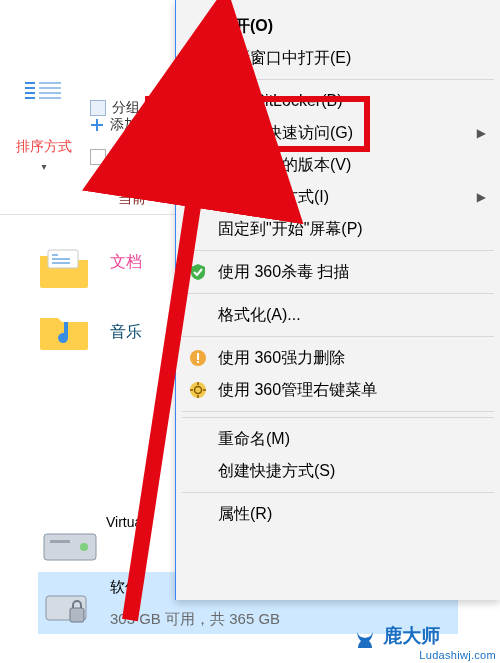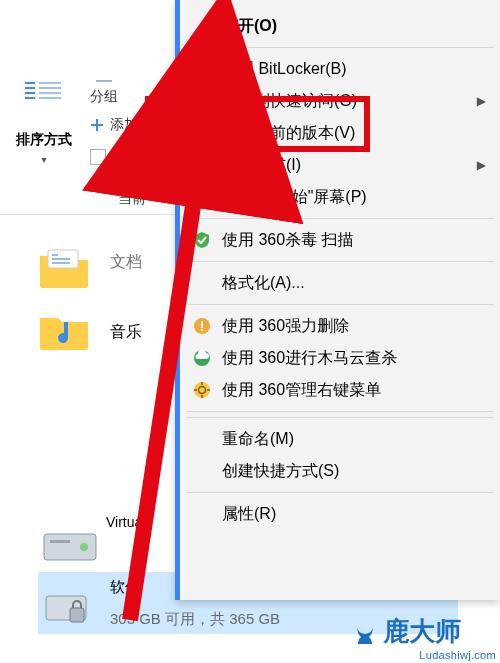--- a/index.html
+++ b/index.html
@@ -1,60 +1,60 @@
 <!DOCTYPE html>
 <html><head>
 <meta charset="utf-8">
 <style>
   * { box-sizing: border-box; margin: 0; padding: 0; }
   html, body { width: 500px; height: 663px; overflow: hidden; background: #fff; font-family: "Microsoft YaHei", "Segoe UI", sans-serif; font-size: 15px; }
   .canvas { position: relative; width: 500px; height: 663px; }
   .sort-btn { position: absolute; left: 14px; top: 80px; text-align: center; }
   .sort-btn .icon-wrap { width: 60px; height: 44px; display: block; }
   .sort-btn .ic svg { width: 38px; height: 28px; }
-  .sort-btn .txt { display: block; font-size: 14px; color: #000000; margin-top: 7px; font-weight: bold; }
+  .sort-btn .txt { display: block; font-size: 14px; color: #ef4444; margin-top: 14px; }
   .sort-btn .dd { font-size: 10px; color: #555; }
   .rb-row { position: absolute; left: 90px; height: 26px; display: flex; align-items: center; gap: 6px; font-size: 14px; color: #333; }
-  .rb1 { top: 80px; flex-direction: column; } .rb2 { top: 112px; text-align: right; } .rb3 { top: 144px; }
+  .rb1 { top: 95px; } .rb2 { top: 112px; text-align: right; } .rb3 { top: 144px; }
   .rb-row .sq { width: 16px; height: 16px; border: 1px solid #9cb4d8; background: #e8f0fb; }
   .rb-row svg.plus { width: 14px; height: 14px; }
 
   .divider { position: absolute; left: 0; top: 214px; width: 175px; height: 1px; background: #e2e2e2; }
 
   
   .item { position: absolute; display: flex; align-items: center; gap: 8px; }
   .folder-ico svg { width: 52px; height: 44px; }
   .hdd-ico svg { width: 56px; height: 40px; }
   .drv-ico svg { width: 48px; height: 48px; }
   .docs { left: 38px; top: 246px; }
   .music-folder { left: 38px; top: 308px; width: 120px; }
-  .music-lbl { position: absolute; left: 110px; top: 322px; font-size: 16px; color: #000000; }
+  .music-lbl { position: absolute; left: 110px; top: 322px; font-size: 16px; color: #0c4a6e; }
   .virtual-lbl { position: absolute; left: 106px; top: 514px; font-size: 14px; color: #000; }
   .hdd { left: 42px; top: 526px; }
   .sel { position: absolute; left: 38px; top: 572px; width: 420px; height: 62px; background: #cde8ff; }
   .soft-lbl { position: absolute; left: 110px; top: 578px; font-size: 15px; color: #000; }
   .soft-avail { position: absolute; left: 110px; top: 610px; font-size: 15px; color: #6a6a6a; }
   .drv { left: 42px; top: 580px; }
 
   
-  .ctx { position: absolute; left: 175px; top: 0; width: 325px; height: 600px; background: #f3f3f3; border-left: 5px solid #3b82f6; box-shadow: 0 3px 8px rgba(0,0,0,.2); padding-top: 10px; }
+  .ctx { position: absolute; left: 175px; top: 0; width: 325px; height: 600px; background: #f3f3f3; border-left: 1px solid #3b82f6; box-shadow: 0 3px 8px rgba(0,0,0,.2); padding-top: 10px; }
   .mi { display: flex; align-items: center; height: 32px; padding: 0 14px 0 42px; font-size: 16px; color: #000; position: relative; }
   .mi.bold { font-weight: 700; }
   .mi .mi-ico { position: absolute; left: 12px; width: 20px; height: 20px; display: flex; align-items: center; justify-content: center; }
   .mi .sub { margin-left: auto; color: #555; font-size: 12px; }
   .sep { height: 1px; background: #d8d8d8; margin: 5px 6px; }
 
   
   .hl { position: absolute; left: 145px; top: 96px; width: 225px; height: 56px; border: 6px solid #e30613; background: transparent; pointer-events: none; }
   
   .arrow { position: absolute; left: 0; top: 0; width: 500px; height: 663px; pointer-events: none; }
 
   
   .wm { position: absolute; right: 4px; bottom: 2px; display: flex; align-items: center; gap: 4px; color: #1b6ec2; font-weight: 700; }
-  .wm .cn { font-size: 26px; }
+  .wm .cn { font-size: 19px; }
   .wm .en { font-size: 11px; color: #1b6ec2; font-weight: 400; letter-spacing: .3px; margin-left: 36px; }
 
 </style>
 </head>
 <body>
 
 <div class="canvas">
 
   <div class="sort-btn">
     <span class="icon-wrap ic">
@@ -81,34 +81,34 @@
     <svg class="plus" viewBox="0 0 14 14">
         <rect x="6" y="1" width="2" height="12" fill="#3a8de0"></rect>
         <rect x="1" y="6" width="12" height="2" fill="#3a8de0"></rect>
       </svg>
     <span>添加</span>
   </div>
   <div class="rb-row rb3">
     <span style="width:16px;height:16px;border:1px solid #b0b0b0;"></span>
     <span>将所</span>
   </div>
-  <div style="position:absolute;left:118px;top:190px;font-size:14px;color:#14532d;">当前</div>
+  <div style="position:absolute;left:118px;top:190px;font-size:14px;color:#7f1d1d;">当前</div>
 
   <div class="divider"></div>
 
   <div class="item docs">
     <span class="folder-ico">
       <svg viewBox="0 0 52 44">
           <path d="M2 10h18l4 4h26v26a2 2 0 0 1-2 2H4a2 2 0 0 1-2-2z" fill="#ffcf4b"></path>
           <rect x="10" y="4" width="30" height="18" rx="2" fill="#fff" stroke="#c9c9c9"></rect>
           <path d="M14 9h6M14 13h18M14 17h18" stroke="#6fa8e0" stroke-width="1.5"></path>
         </svg>
     </span>
   </div>
-  <div style="position:absolute;left:110px;top:252px;font-size:16px;color:#737373;">文档</div>
+  <div style="position:absolute;left:110px;top:252px;font-size:16px;color:#ec4899;">文档</div>
 
   <div class="item music-folder">
     <span class="folder-ico">
       <svg viewBox="0 0 52 44">
           <path d="M2 10h18l4 4h26v26a2 2 0 0 1-2 2H4a2 2 0 0 1-2-2z" fill="#ffcf4b"></path>
           <path d="M30 14v16a5 5 0 1 1-4-4.9V14z" fill="#3a8de0"></path>
         </svg>
     </span>
   </div>
   <div class="music-lbl">音乐</div>
@@ -134,33 +134,36 @@
         </svg>
     </span>
   </div>
   <div class="soft-lbl">软件</div>
   <div class="soft-avail">303 GB 可用，共 365 GB</div>
 
   <div class="ctx">
     <div class="mi bold">
         <span>打开(O)</span>
       </div>
+    <div class="mi">
+        <span>在新窗口中打开(E)</span>
+      </div>
     <div class="sep"></div>
     <div class="mi">
         <span>管理 BitLocker(B)</span>
       </div>
     <div class="mi">
         <span>固定到快速访问(G)</span>
         <span class="sub">▶</span>
       </div>
     <div class="mi">
         <span>还原以前的版本(V)</span>
       </div>
     <div class="mi">
-        <span>排序方式(I)</span>
+        <span>创建快捷方式(I)</span>
         <span class="sub">▶</span>
       </div>
     <div class="mi">
         <span>固定到"开始"屏幕(P)</span>
       </div>
     <div class="sep"></div>
     <div class="mi">
       <span class="mi-ico">
           <svg viewBox="0 0 20 20">
             <path d="M10 2l7 3v5c0 5-3 7-7 8-4-1-7-3-7-8V5z" fill="#43b049"></path>
@@ -176,29 +179,20 @@
     <div class="sep"></div>
     <div class="mi">
       <span class="mi-ico">
           <svg viewBox="0 0 20 20">
             <circle cx="10" cy="10" r="8" fill="#f2a93b"></circle>
             <rect x="9" y="5" width="2" height="7" fill="#fff"></rect>
             <rect x="9" y="13" width="2" height="2" fill="#fff"></rect>
           </svg>
         </span>
       <span>使用 360强力删除</span>
-    </div>
-    <div class="mi">
-      <span class="mi-ico">
-          <svg viewBox="0 0 20 20">
-            <circle cx="10" cy="10" r="8" fill="#3aa757"></circle>
-            <path d="M6 11h8a3 3 0 0 0 0-6 4 4 0 0 0-8 1 2.5 2.5 0 0 0 0 5z" fill="#fff"></path>
-          </svg>
-        </span>
-      <span>使用 360进行木马云查杀</span>
     </div>
     <div class="mi">
       <span class="mi-ico">
           <svg viewBox="0 0 20 20">
             <circle cx="10" cy="10" r="8" fill="#f2c94c"></circle>
             <circle cx="10" cy="10" r="3.5" fill="none" stroke="#8a5a00" stroke-width="1.5"></circle>
             <g stroke="#8a5a00" stroke-width="1.5">
               <line x1="10" y1="2" x2="10" y2="5"></line>
               <line x1="10" y1="15" x2="10" y2="18"></line>
               <line x1="2" y1="10" x2="5" y2="10"></line>

